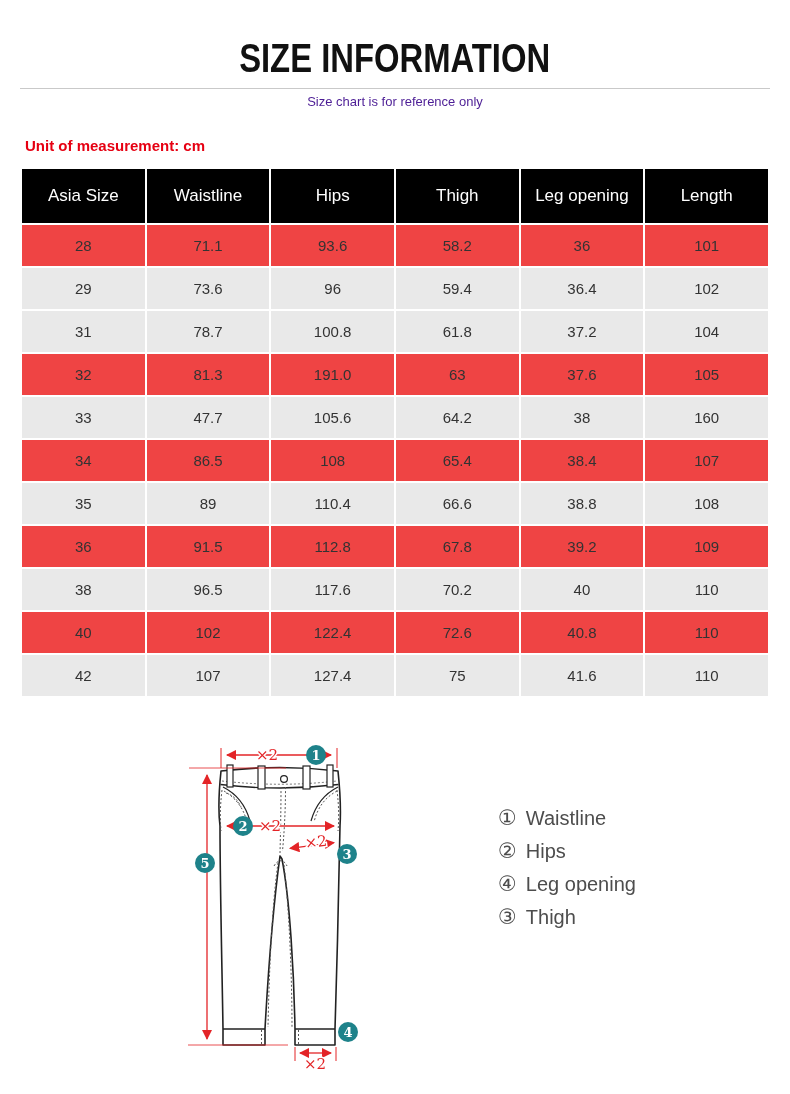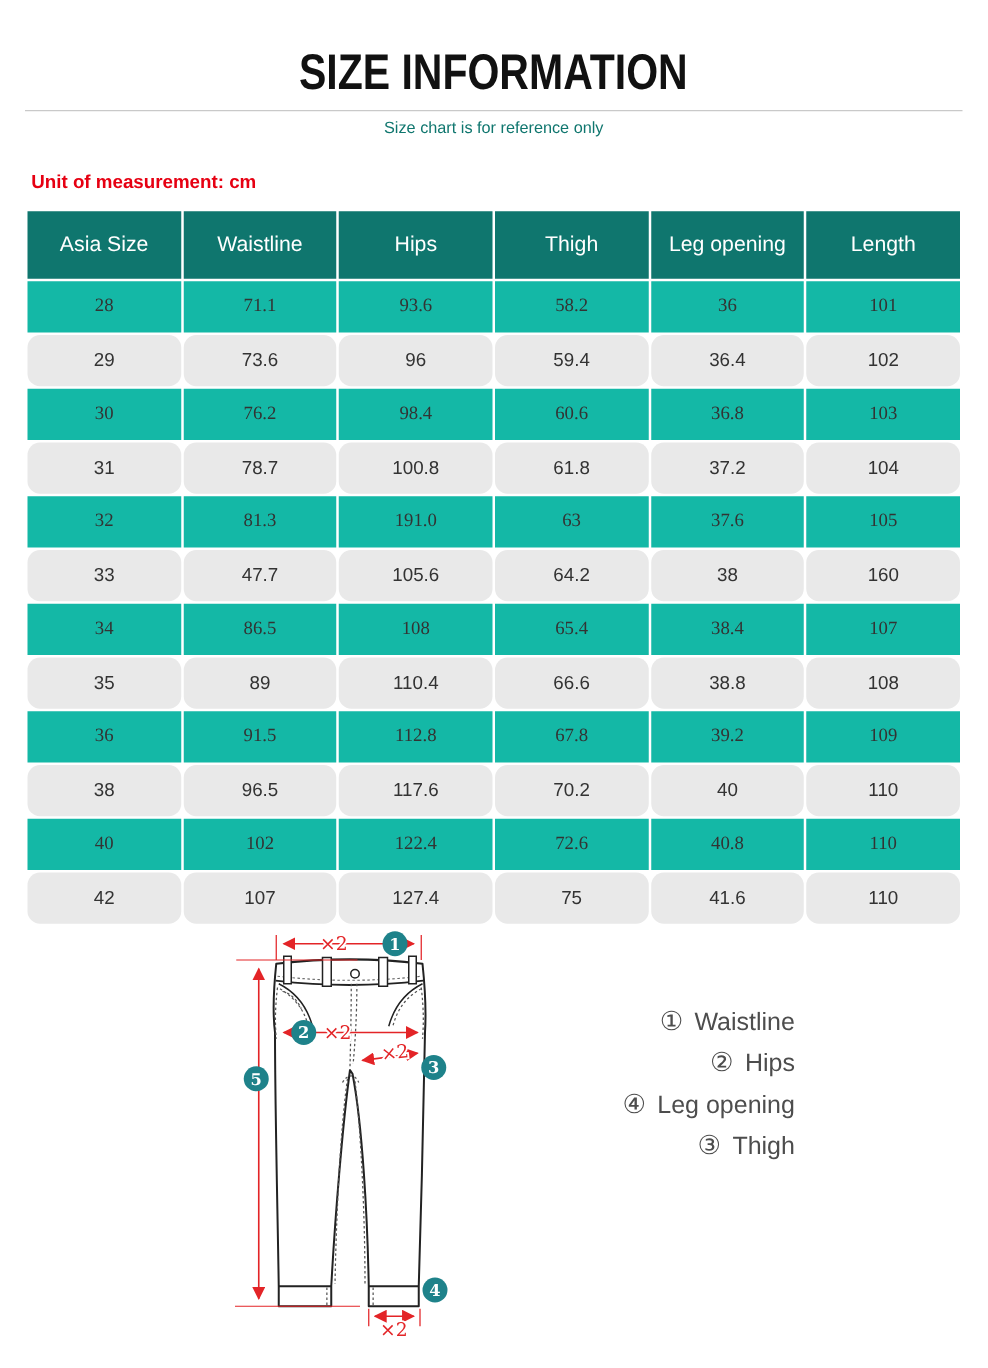--- a/index.html
+++ b/index.html
@@ -5,37 +5,37 @@
   html,body{margin:0;padding:0;background:#fff;}
   .page{position:relative;width:790px;height:1094px;background:#fff;overflow:hidden;
         font-family:"Liberation Sans","DejaVu Sans",sans-serif;}
 
   
   .title{position:absolute;top:36px;left:0;width:790px;text-align:center;
          font-size:40px;font-weight:700;color:#111;letter-spacing:0px;white-space:nowrap;}
   .title span{display:inline-block;transform:scaleX(.82);}
   .divider{position:absolute;top:88px;left:20px;width:750px;height:0;border-top:1px solid #c9c9c9;}
   .subtitle{position:absolute;top:94px;left:0;width:790px;text-align:center;
-            font-size:13px;color:#0f766e;}
+            font-size:13px;color:#4c1d95;}
   .unit-note{position:absolute;top:137px;left:25px;font-size:15px;font-weight:700;color:#e60012;}
 
   
   .size-table{position:absolute;top:167px;left:20px;width:750px;border-collapse:separate;
               border-spacing:2px;table-layout:fixed;background:#fff;}
-  .size-table th{background:#0f766e;color:#fff;font-size:17px;font-weight:400;
+  .size-table th{background:#000000;color:#fff;font-size:17px;font-weight:400;
                  height:52px;text-align:center;vertical-align:middle;}
   .size-table td{font-size:15px;color:#333;height:39px;text-align:center;vertical-align:middle;}
-  .size-table tr.r-even td{background:#14b8a6;font-family:Liberation Serif, serif;}
-  .size-table tr.r-odd td{background:#e9e9e9;border-radius:10px;}
+  .size-table tr.r-even td{background:#ef4444;}
+  .size-table tr.r-odd td{background:#e9e9e9;}
 
   
   .diagram{position:absolute;left:170px;top:735px;}
 
   
-  .legend{position:absolute;left:498px;top:801px;color:#4d4d4d;text-align:right;}
+  .legend{position:absolute;left:498px;top:801px;color:#4d4d4d;}
   .legend-item{height:33px;line-height:33px;font-size:20px;white-space:nowrap;}
   .legend-item .num{margin-right:9px;font-size:21px;}
 </style>
 </head>
 <body>
 
 <div class="page">
 
   <div class="title">
     <span>SIZE INFORMATION</span>
@@ -64,28 +64,20 @@
         <td>36</td>
         <td>101</td>
       </tr>
       <tr class="r-odd">
         <td>29</td>
         <td>73.6</td>
         <td>96</td>
         <td>59.4</td>
         <td>36.4</td>
         <td>102</td>
-      </tr>
-      <tr class="r-even">
-        <td>30</td>
-        <td>76.2</td>
-        <td>98.4</td>
-        <td>60.6</td>
-        <td>36.8</td>
-        <td>103</td>
       </tr>
       <tr class="r-odd">
         <td>31</td>
         <td>78.7</td>
         <td>100.8</td>
         <td>61.8</td>
         <td>37.2</td>
         <td>104</td>
       </tr>
       <tr class="r-even">

